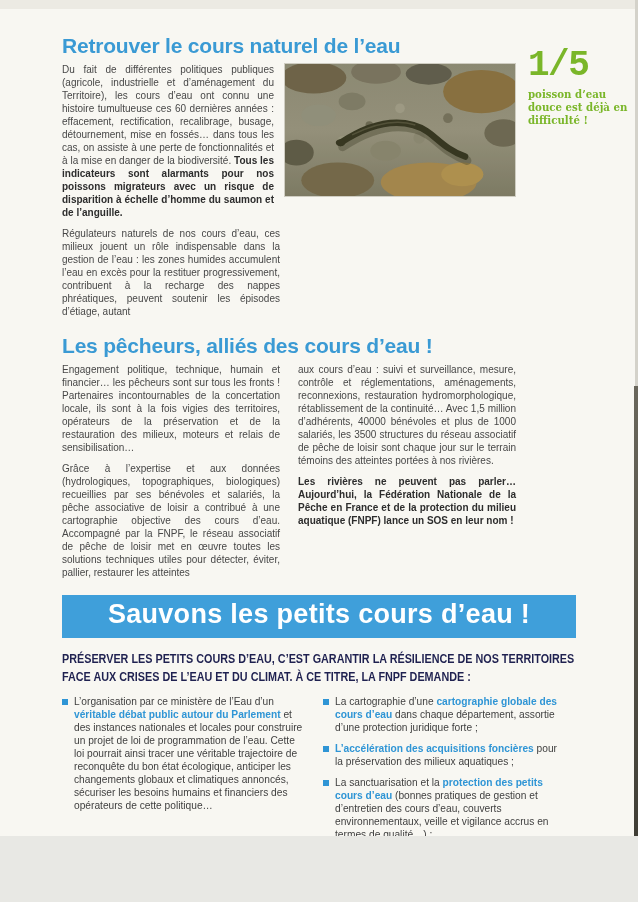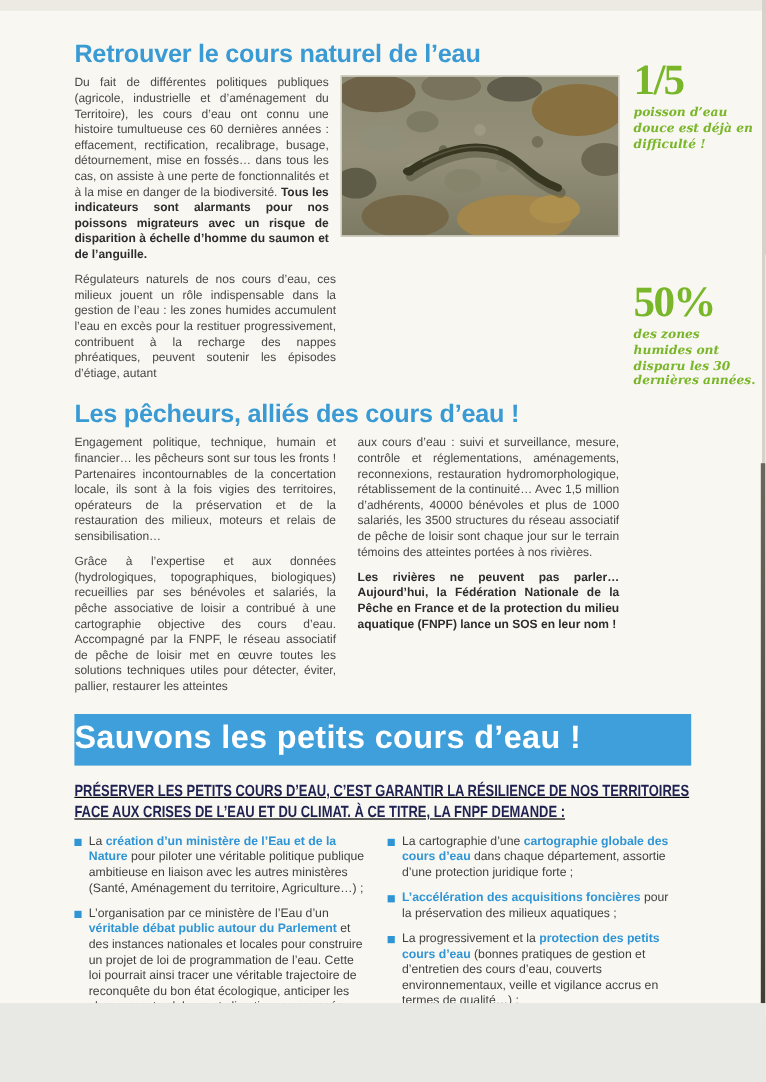--- a/index.html
+++ b/index.html
@@ -21,29 +21,29 @@
   .body{font-size:10px;line-height:1.3;color:#474747;}
   .just{text-align:justify;}
   .bdark{color:#2d2d2d;font-weight:700;}
   .s1row{display:grid;grid-template-columns:212px 1fr;column-gap:10px;}
   .photo{margin:0;border:1px solid #cfcdc2;background:#8e8a76;height:134px;overflow:hidden;}
   .photo svg{display:block;width:100%;height:132px;}
   .cols2{display:grid;grid-template-columns:1fr 1fr;column-gap:18px;}
   .cols2 p{margin:0 0 8px;}
   .stat{padding-top:6px;}
   .stat.pt1{padding-top:14px;}
-  .stat-num{font-family:Liberation Serif, serif;font-size:36px;font-weight:800;color:#7ab629;letter-spacing:-1.5px;line-height:1;}
-  .stat-cap{font-family:"DejaVu Serif",serif;font-style:italic;font-weight:700;font-size:10.2px;line-height:1.25;color:#7ab629;margin-top:4px;}
+  .stat-num{font-family:Liberation Mono, monospace;font-size:36px;font-weight:800;color:#7ab629;letter-spacing:-1.5px;line-height:1;}
+  .stat-cap{font-family:"DejaVu Serif",serif;font-weight:700;font-size:10.2px;line-height:1.25;color:#7ab629;margin-top:4px;}
 
   
-  .big-banner{background:#3f9fda;color:#fff;font-size:27px;font-weight:800;
+  .big-banner{background:#3f9fda;color:#fff;text-align:center;font-size:27px;font-weight:800;
     padding:4px 0 8px;margin:8px 54px 12px 0;letter-spacing:0.3px;}
 
   
-  .intro{margin:0 0 10px;text-decoration:underline;}
+  .intro{margin:0 0 10px;}
   .intro-line{white-space:nowrap;transform:scaleX(0.8);transform-origin:0 50%;
     font-size:13.5px;font-weight:800;color:#1f2150;line-height:1.35;letter-spacing:0;}
 
   
   .demands{display:grid;grid-template-columns:1fr 1fr;column-gap:18px;margin-right:64px;}
   .dcol{list-style:none;}
   .dcol li{position:relative;padding-left:12px;margin-bottom:8px;font-size:10.2px;line-height:1.27;color:#3f3f3f;}
   .dcol li::before{content:"";position:absolute;left:0;top:3px;width:6px;height:6px;background:#2f95d5;}
   .hl{color:#2f95d5;font-weight:800;}
 </style>
@@ -101,24 +101,20 @@
         <div class="stat-cap">poisson d’eau douce est déjà en difficulté !</div>
       </aside>
     </section>
 
     <section class="sec">
       <div>
         <div class="cols2">
           <p class="body just">Régulateurs naturels de nos cours d’eau, ces milieux jouent un rôle indispensable dans la gestion de l’eau : les zones humides accumulent l’eau en excès pour la restituer progressivement, contribuent à la recharge des nappes phréatiques, peuvent soutenir les épisodes d’étiage, autant</p>
         </div>
       </div>
-      <aside class="stat">
-        <div class="stat-num">50%</div>
-        <div class="stat-cap">des zones humides ont disparu les 30 dernières années.</div>
-      </aside>
     </section>
 
     <section class="sec">
       <div>
         <h1 class="h">Les pêcheurs, alliés des cours d’eau !</h1>
         <div class="cols2">
           <div>
             <p class="body just">Engagement politique, technique, humain et financier… les pêcheurs sont sur tous les fronts ! Partenaires incontournables de la concertation locale, ils sont à la fois vigies des territoires, opérateurs de la préservation et de la restauration des milieux, moteurs et relais de sensibilisation…</p>
             <p class="body just">Grâce à l’expertise et aux données (hydrologiques, topographiques, biologiques) recueillies par ses bénévoles et salariés, la pêche associative de loisir a contribué à une cartographie objective des cours d’eau. Accompagné par la FNPF, le réseau associatif de pêche de loisir met en œuvre toutes les solutions techniques utiles pour détecter, éviter, pallier, restaurer les atteintes</p>
           </div>
@@ -134,27 +130,26 @@
       <span>Sauvons les petits cours d’eau !</span>
     </div>
 
     <div class="intro">
       <div class="intro-line">PRÉSERVER LES PETITS COURS D’EAU, C’EST GARANTIR LA RÉSILIENCE DE NOS TERRITOIRES</div>
       <div class="intro-line">FACE AUX CRISES DE L’EAU ET DU CLIMAT. À CE TITRE, LA FNPF DEMANDE :</div>
     </div>
 
     <div class="demands">
       <ul class="dcol">
-        <li><span>La </span><span class="hl">création d’un ministère de l’Eau et de la Nature</span><span> pour piloter une véritable politique publique ambitieuse en liaison avec les autres ministères (Santé, Aménagement du territoire, Agriculture…) ;</span></li>
         <li><span>L’organisation par ce ministère de l’Eau d’un </span><span class="hl">véritable débat public autour du Parlement</span><span> et des instances nationales et locales pour construire un projet de loi de programmation de l’eau. Cette loi pourrait ainsi tracer une véritable trajectoire de reconquête du bon état écologique, anticiper les changements globaux et climatiques annoncés, sécuriser les besoins humains et financiers des opérateurs de cette politique…</span></li>
       </ul>
       <ul class="dcol">
         <li><span>La cartographie d’une </span><span class="hl">cartographie globale des cours d’eau</span><span> dans chaque département, assortie d’une protection juridique forte ;</span></li>
         <li><span></span><span class="hl">L’accélération des acquisitions foncières</span><span> pour la préservation des milieux aquatiques ;</span></li>
-        <li><span>La progressivement et la </span><span class="hl">protection des petits cours d’eau</span><span> (bonnes pratiques de gestion et d’entretien des cours d’eau, couverts environnementaux, veille et vigilance accrus en termes de qualité…) ;</span></li>
+        <li><span>La sanctuarisation et la </span><span class="hl">protection des petits cours d’eau</span><span> (bonnes pratiques de gestion et d’entretien des cours d’eau, couverts environnementaux, veille et vigilance accrus en termes de qualité…) ;</span></li>
 
       </ul>
     </div>
 
   </div>
 
   <div class="scan-edge-light"></div>
   <div class="scan-edge"></div>
 </div>
 

